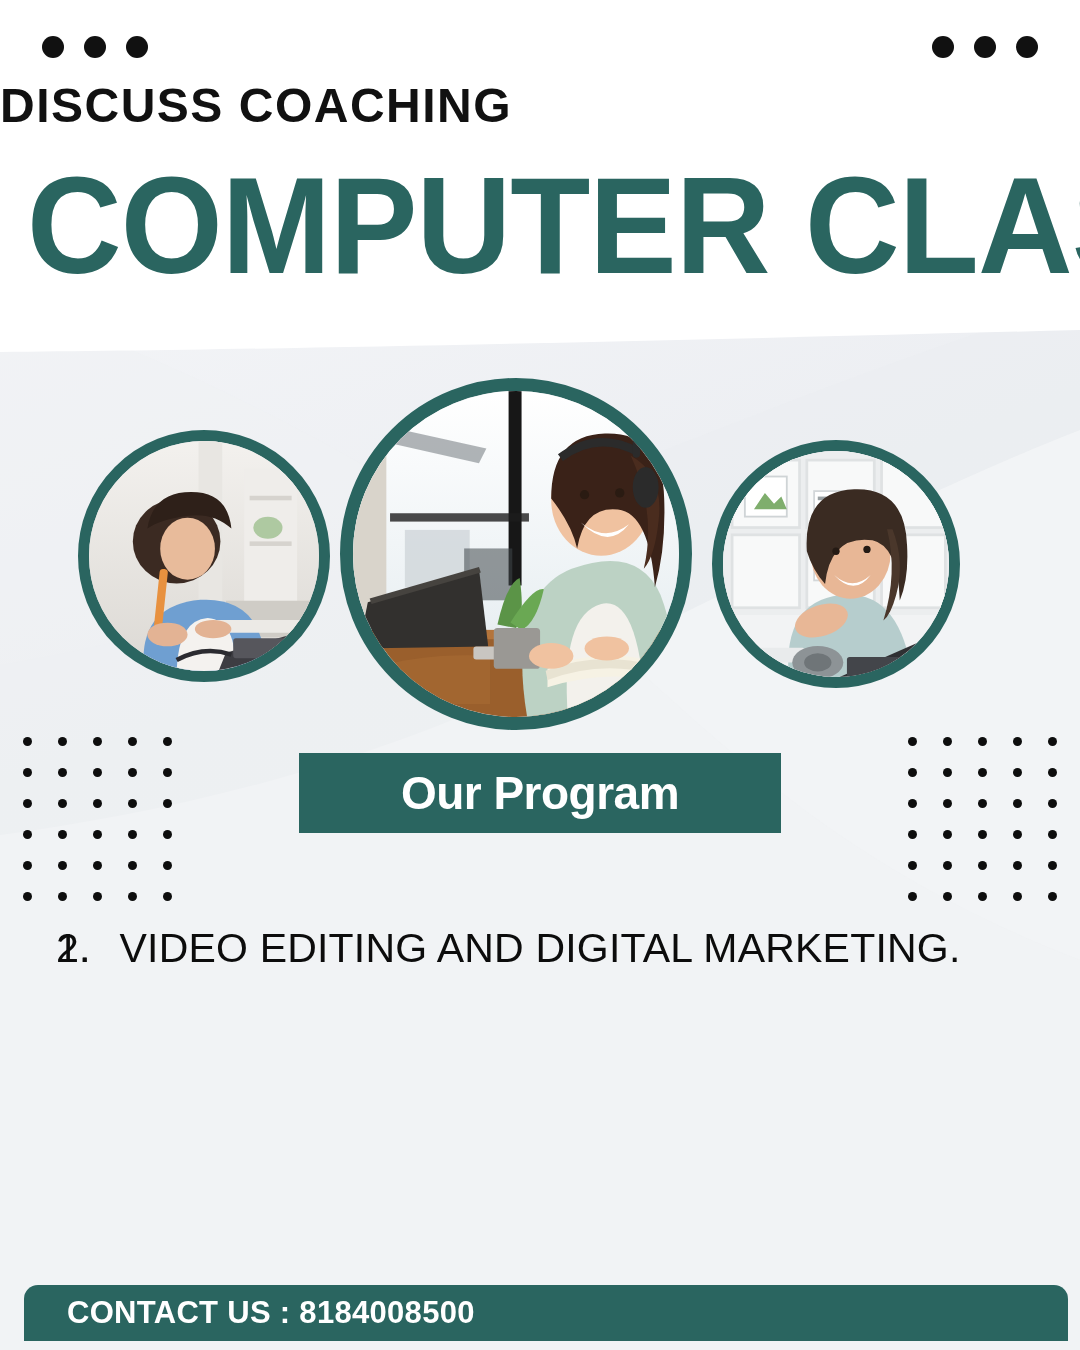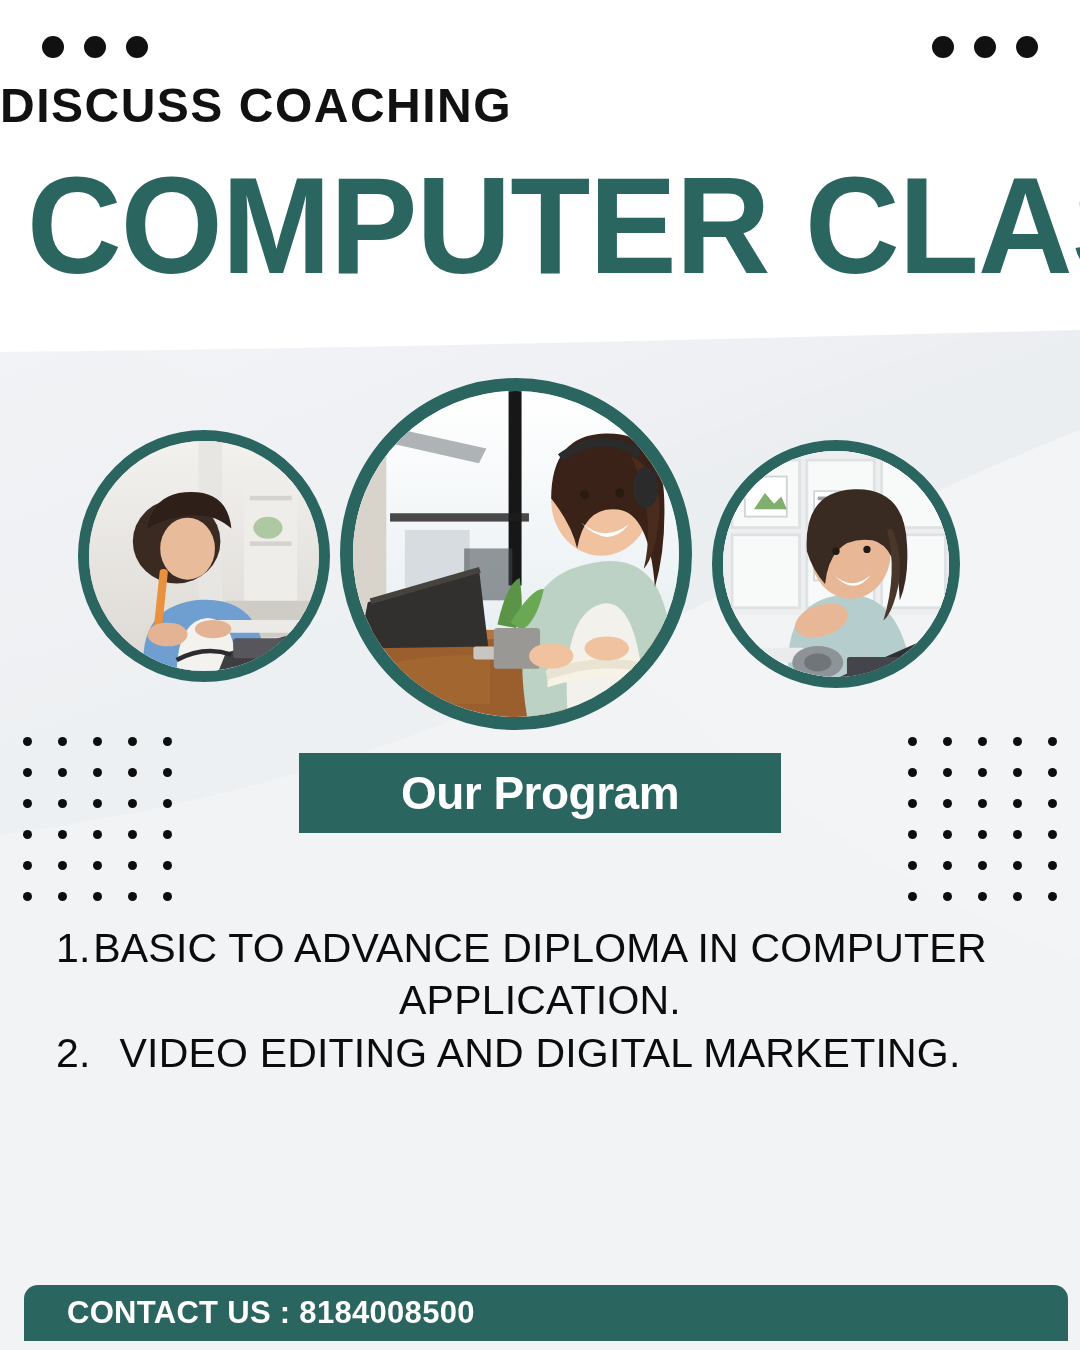--- a/index.html
+++ b/index.html
@@ -365,21 +365,20 @@
   </div>
 
   <div class="program-badge">
     <span class="program-badge-label">Our Program</span>
   </div>
 
   <div class="program-list">
 
     <div class="program-item">
       <span class="num">1.</span>
-      <span class="txt">BASIC TO ADVANCE DIPLOMA IN COMPUTER APPLICATION.</span>
     </div>
 
     <div class="program-item">
       <span class="num">2.</span>
       <span class="txt">VIDEO EDITING AND DIGITAL MARKETING.</span>
     </div>
 
   </div>
 
   <div class="contact-bar">

